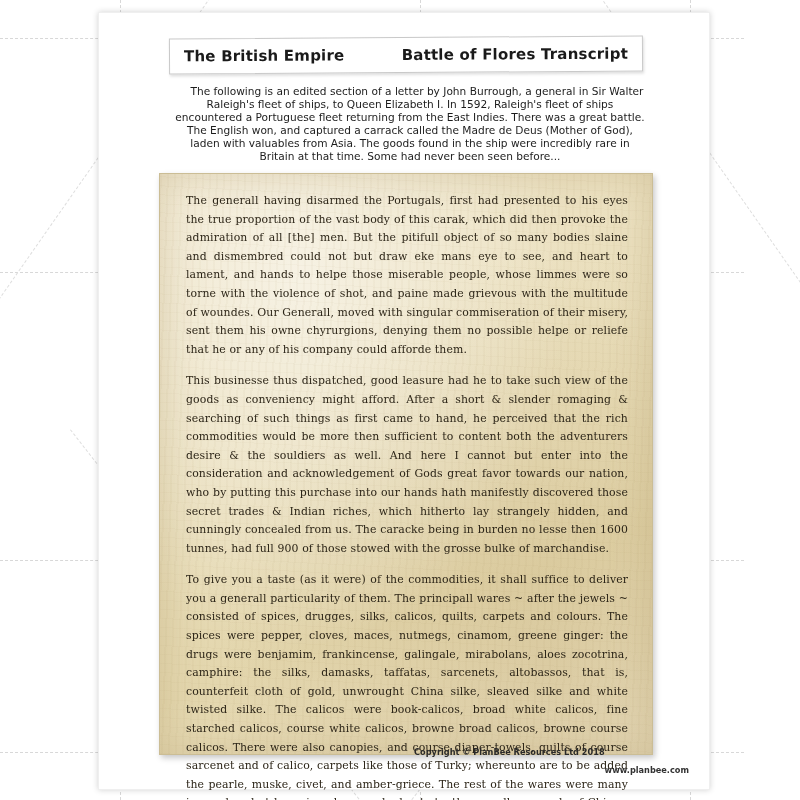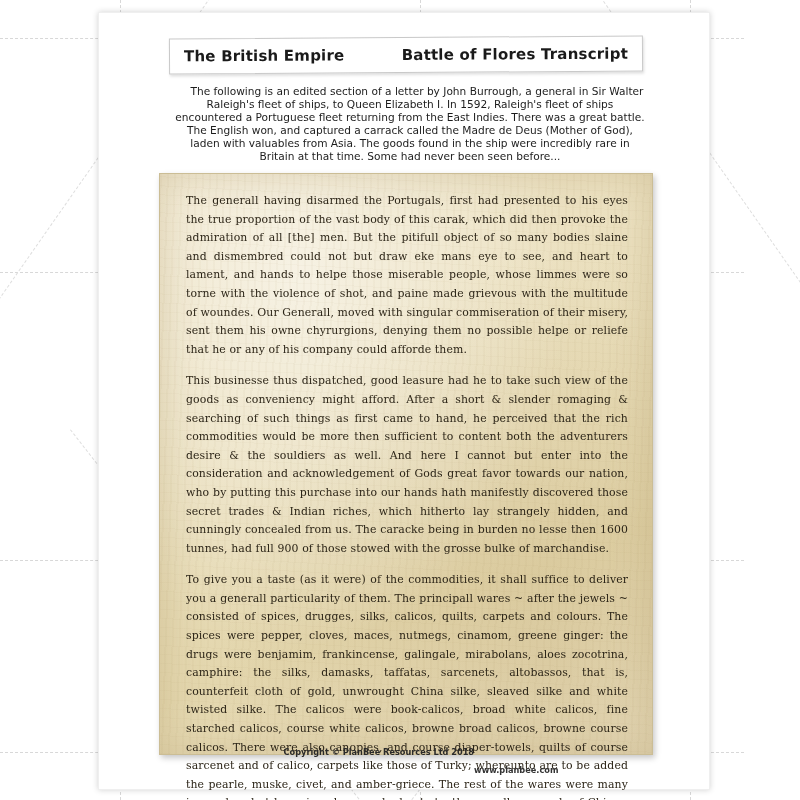--- a/index.html
+++ b/index.html
@@ -144,24 +144,24 @@
     margin: 0 0 13px 0;
   }
   #parchment-text p:last-child {
     margin-bottom: 0;
   }
 
   
   #footer {
     position: absolute;
     left: 70px;
-    right: 36px;
+    right: 20px;
     bottom: 14px;
     display: flex;
-    justify-content: center;
+    justify-content: flex-end;
     align-items: center;
     font-family: "DejaVu Sans", sans-serif;
     font-size: 8.2px;
     color: #2a2a2a;
   }
   #footer .copyright { font-weight: bold; }
   #footer .site { font-weight: bold; color: #333; margin-top: 36px; }
 
   
 </style>

